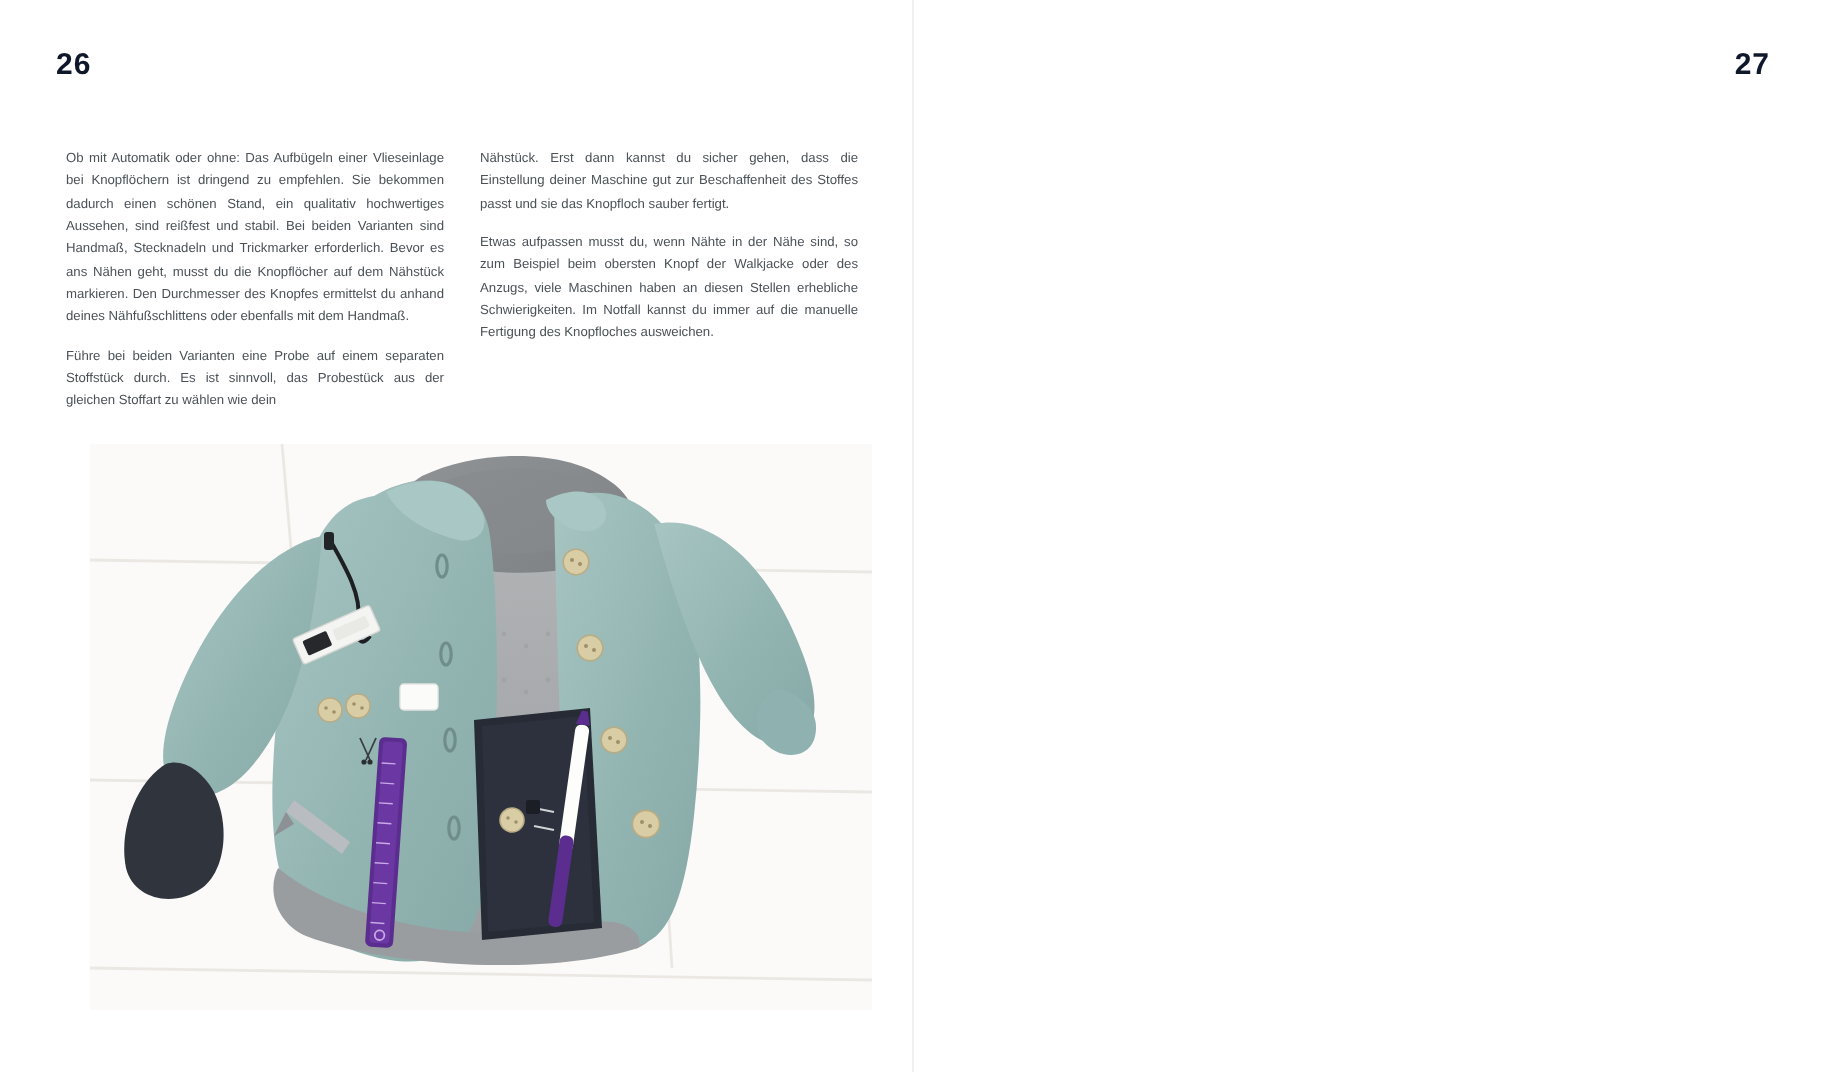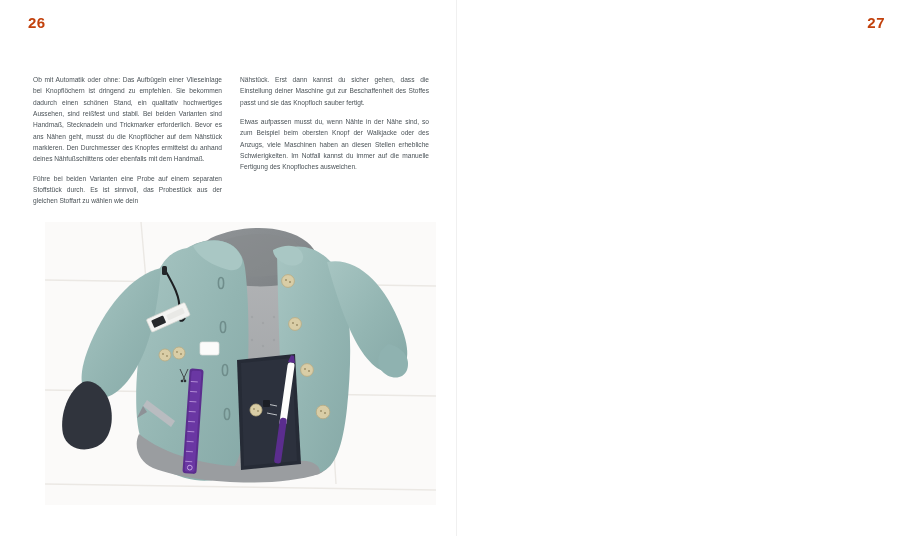--- a/index.html
+++ b/index.html
@@ -11,22 +11,22 @@
     color:#3c4347;
   }
   .spread{position:relative;width:913px;height:536px;display:flex;}
   .page{position:relative;height:536px;box-sizing:border-box;}
   .page-left{width:456px;}
   .page-right{width:457px;}
   .gutter{position:absolute;left:456px;top:0;width:1px;height:536px;background:#f0f0f0;}
 
   
   .folio{
-    position:absolute;top:14px;
-    font-size:15px;font-weight:600;letter-spacing:.5px;color:#c2410c;
+    position:absolute;top:24px;
+    font-size:15px;font-weight:600;letter-spacing:.5px;color:#0f172a;
   }
   .folio-left{left:28px;}
   .folio-right{right:28px;}
 
   
   .section-heading{
     font-family:"DejaVu Sans", sans-serif;
     font-weight:700;
     font-size:10.5px;
     letter-spacing:.4px;

